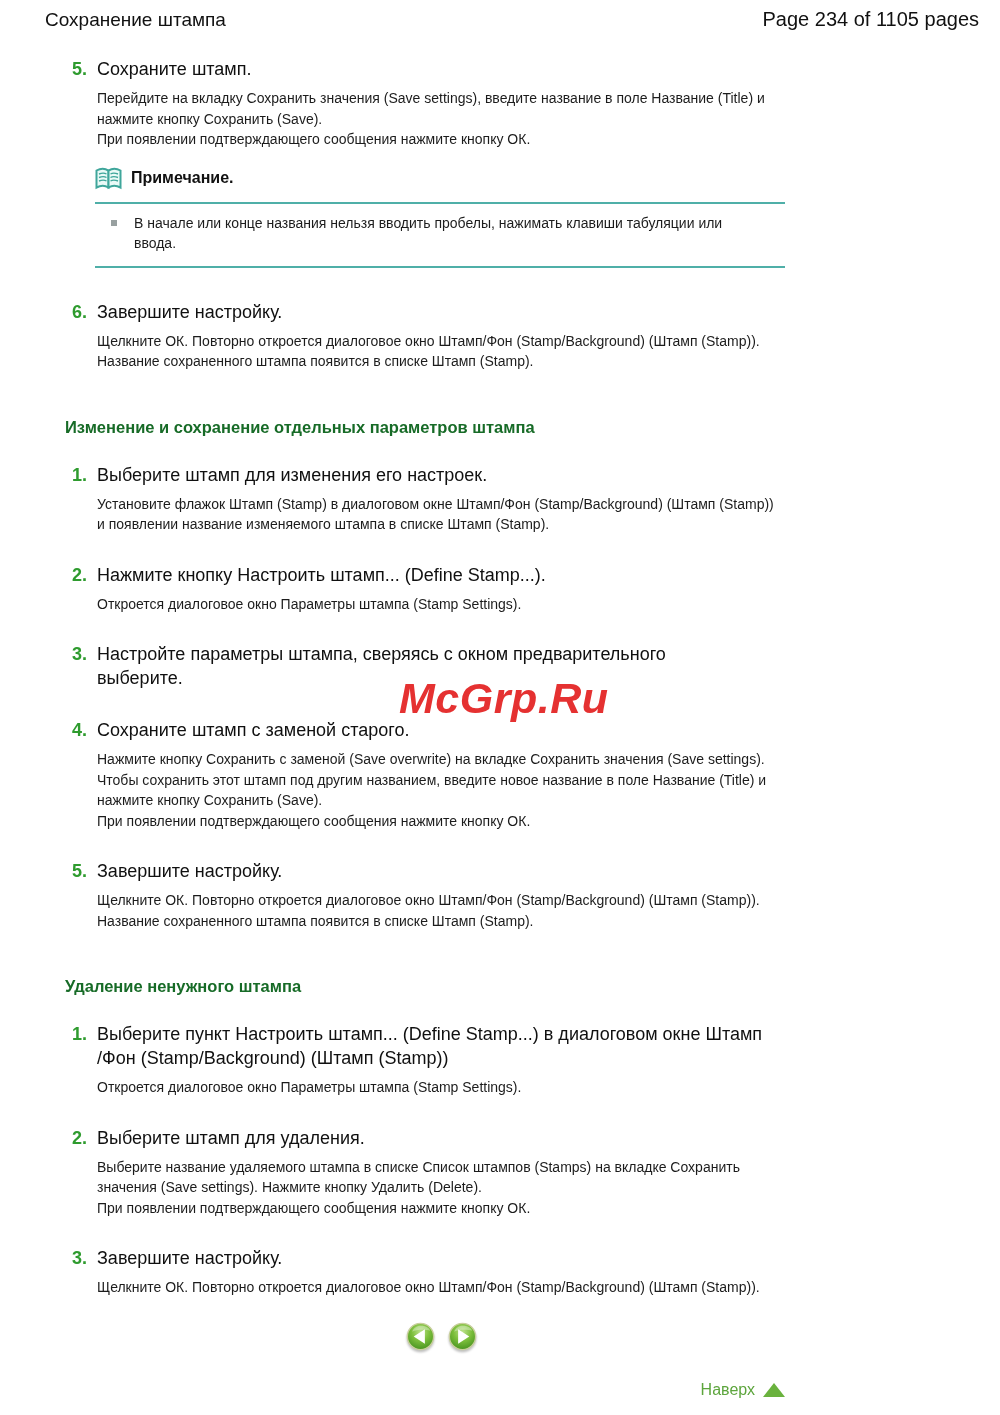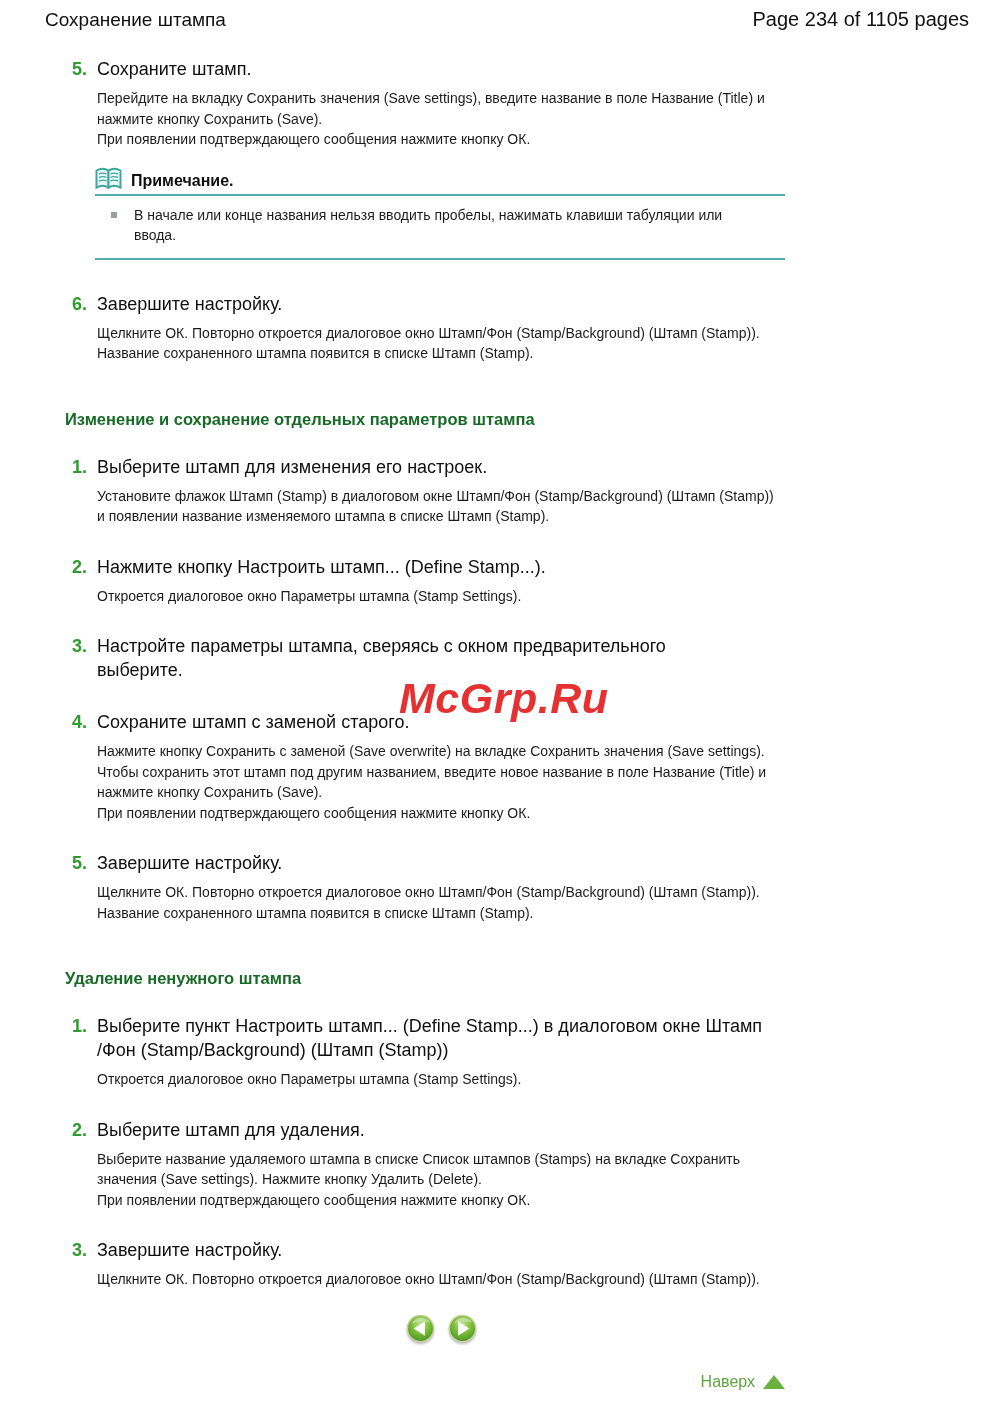--- a/index.html
+++ b/index.html
@@ -1,39 +1,39 @@
 <!DOCTYPE html>
 <html lang="ru"><head>
 <meta charset="utf-8">
 <style>
   * { margin:0; padding:0; box-sizing:border-box; }
   html,body { background:#ffffff; }
   body { font-family:"Liberation Sans", sans-serif; color:#1a1a1a; }
   .page { position:relative; width:1000px; min-height:1415px; margin:0 auto; background:#fff; overflow:hidden; }
 
   
-  .doc-header { display:flex; justify-content:space-between; align-items:baseline; padding:8px 31px 0 45px; }
+  .doc-header { display:flex; justify-content:space-between; align-items:baseline; padding:8px 21px 0 45px; }
   .doc-title { font-size:19px; color:#111; }
   .doc-pageinfo { font-size:20px; color:#111; }
 
   
   .content { padding:0 45px 60px 45px; }
   .steps { margin-left:27px; }
   .step { display:flex; margin-top:28px; }
   .step.first { margin-top:26px; }
   .step-num { min-width:25px; font-size:18px; font-weight:bold; color:#2e9b2e; line-height:24px; }
   .step-main { width:688px; }
   .step-title { font-size:18px; color:#101010; line-height:24px; }
   .step-title .tline { display:block; }
   .step-text { margin-top:7px; font-size:14px; line-height:20.5px; color:#1c1c1c; }
   .step-text p { margin:0; }
 
   
   .note { width:690px; margin-top:17px; margin-left:-2px; }
-  .note-header { display:flex; align-items:flex-end; gap:9px; padding-bottom:4px; border-bottom:2px solid #4fafa8; }
+  .note-header { display:flex; align-items:center; gap:9px; padding-bottom:12px; border-bottom:2px solid #4fafa8; }
   .note-title { font-size:16px; font-weight:bold; color:#111; }
   .note-body { border-bottom:2px solid #4fafa8; padding:9px 10px 12px 16px; }
   .note-item { display:flex; gap:17px; font-size:14px; line-height:20.5px; color:#1c1c1c; }
   .note-item .bullet-square { flex:0 0 auto; width:6px; height:6px; background:#98a0a0; margin-top:7px; }
   .note-item span.itm { max-width:620px; }
 
   
   .section-heading { margin:46px 0 0 20px; font-size:16.5px; font-weight:bold; color:#176b27; }
 
   

